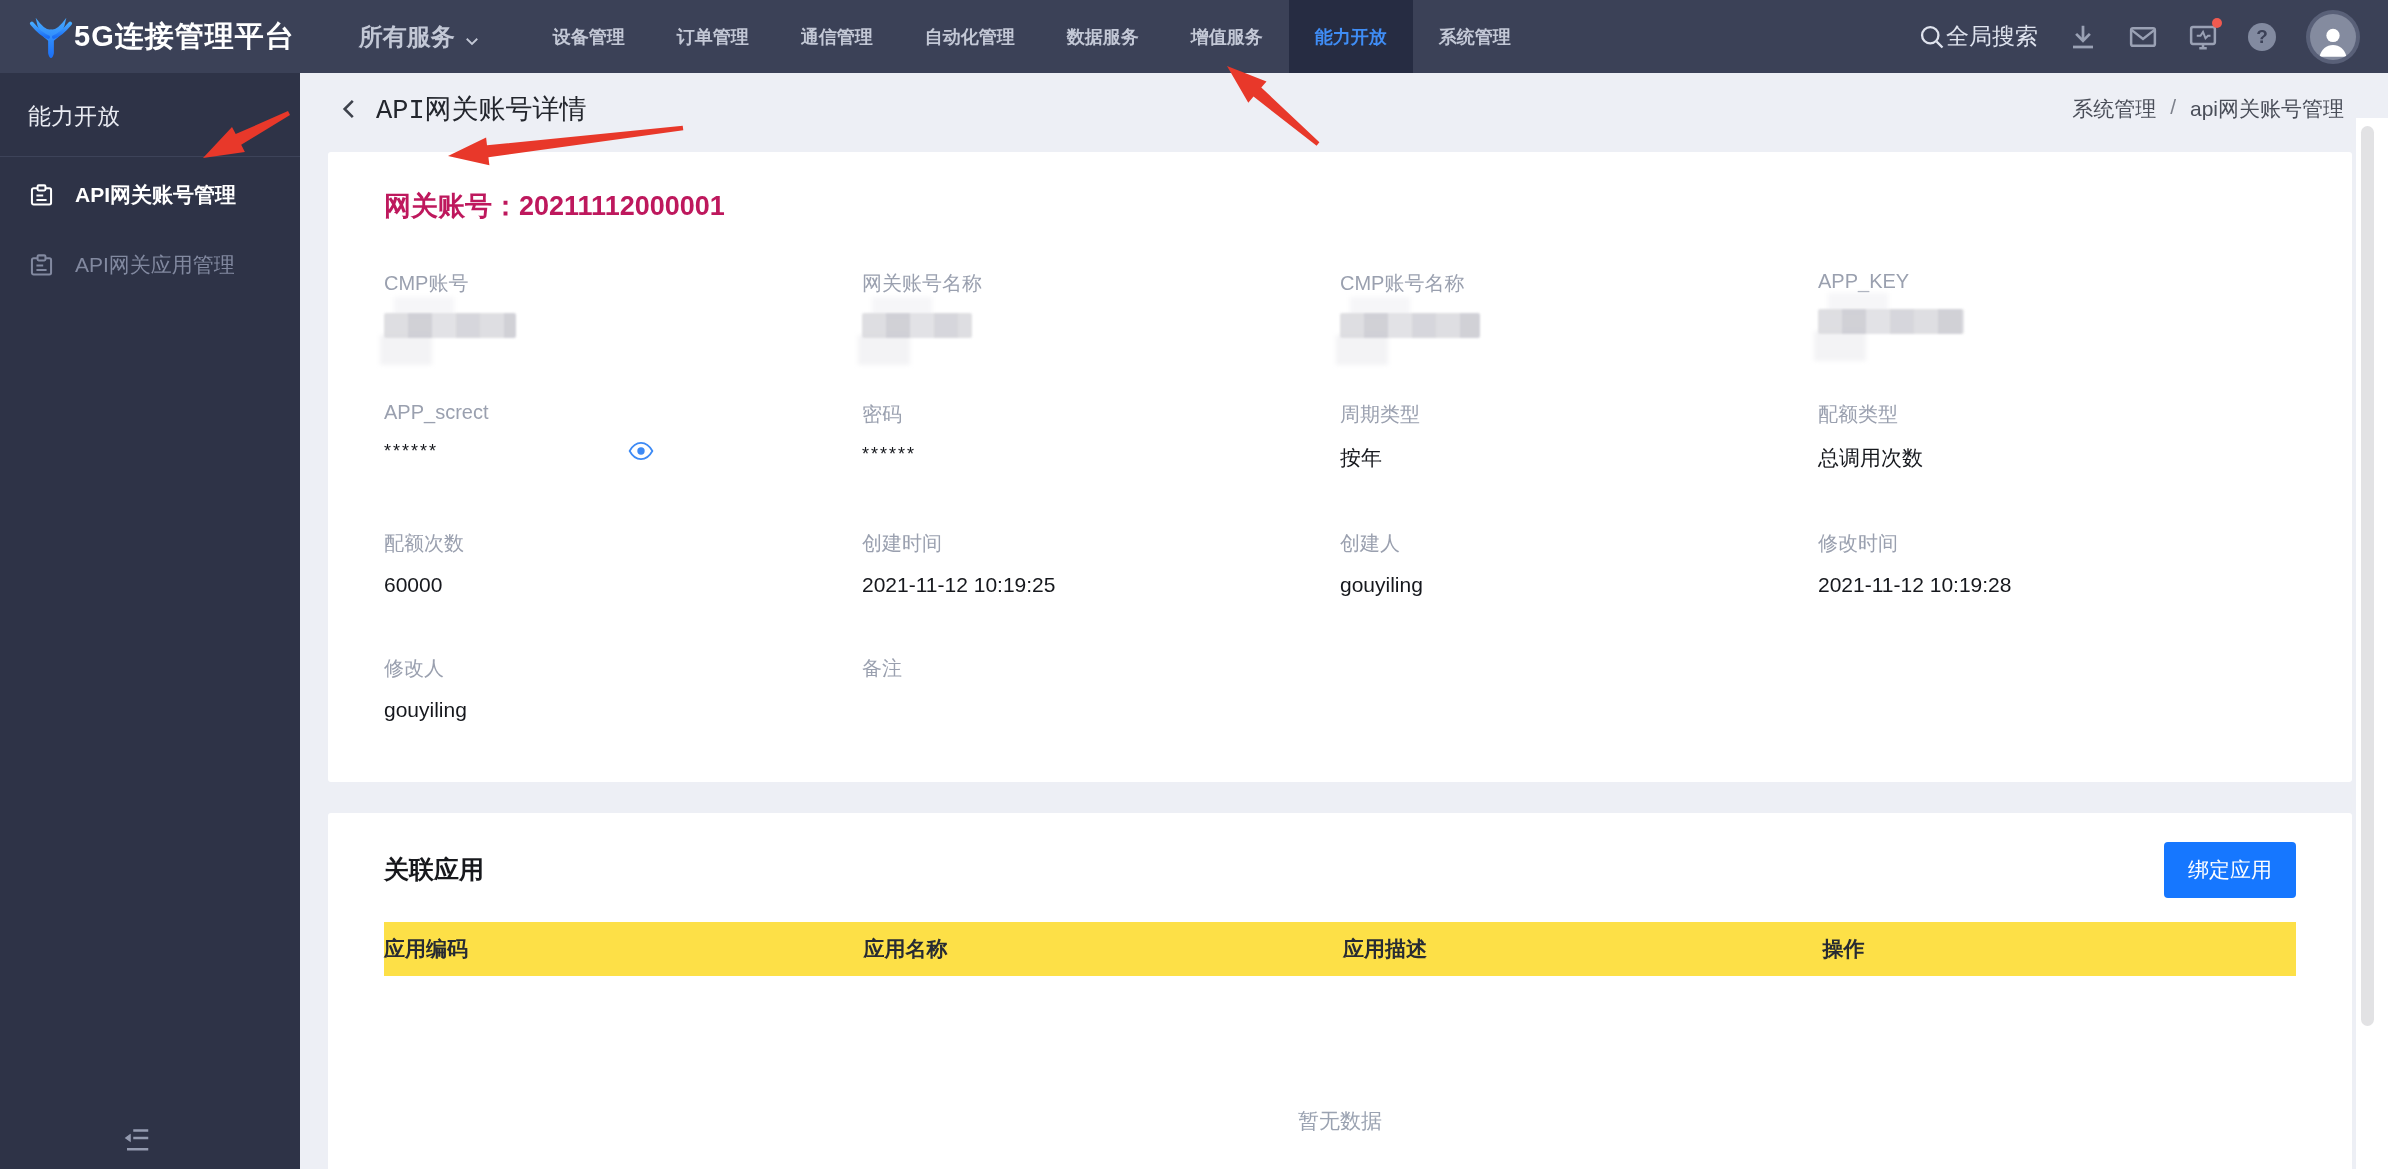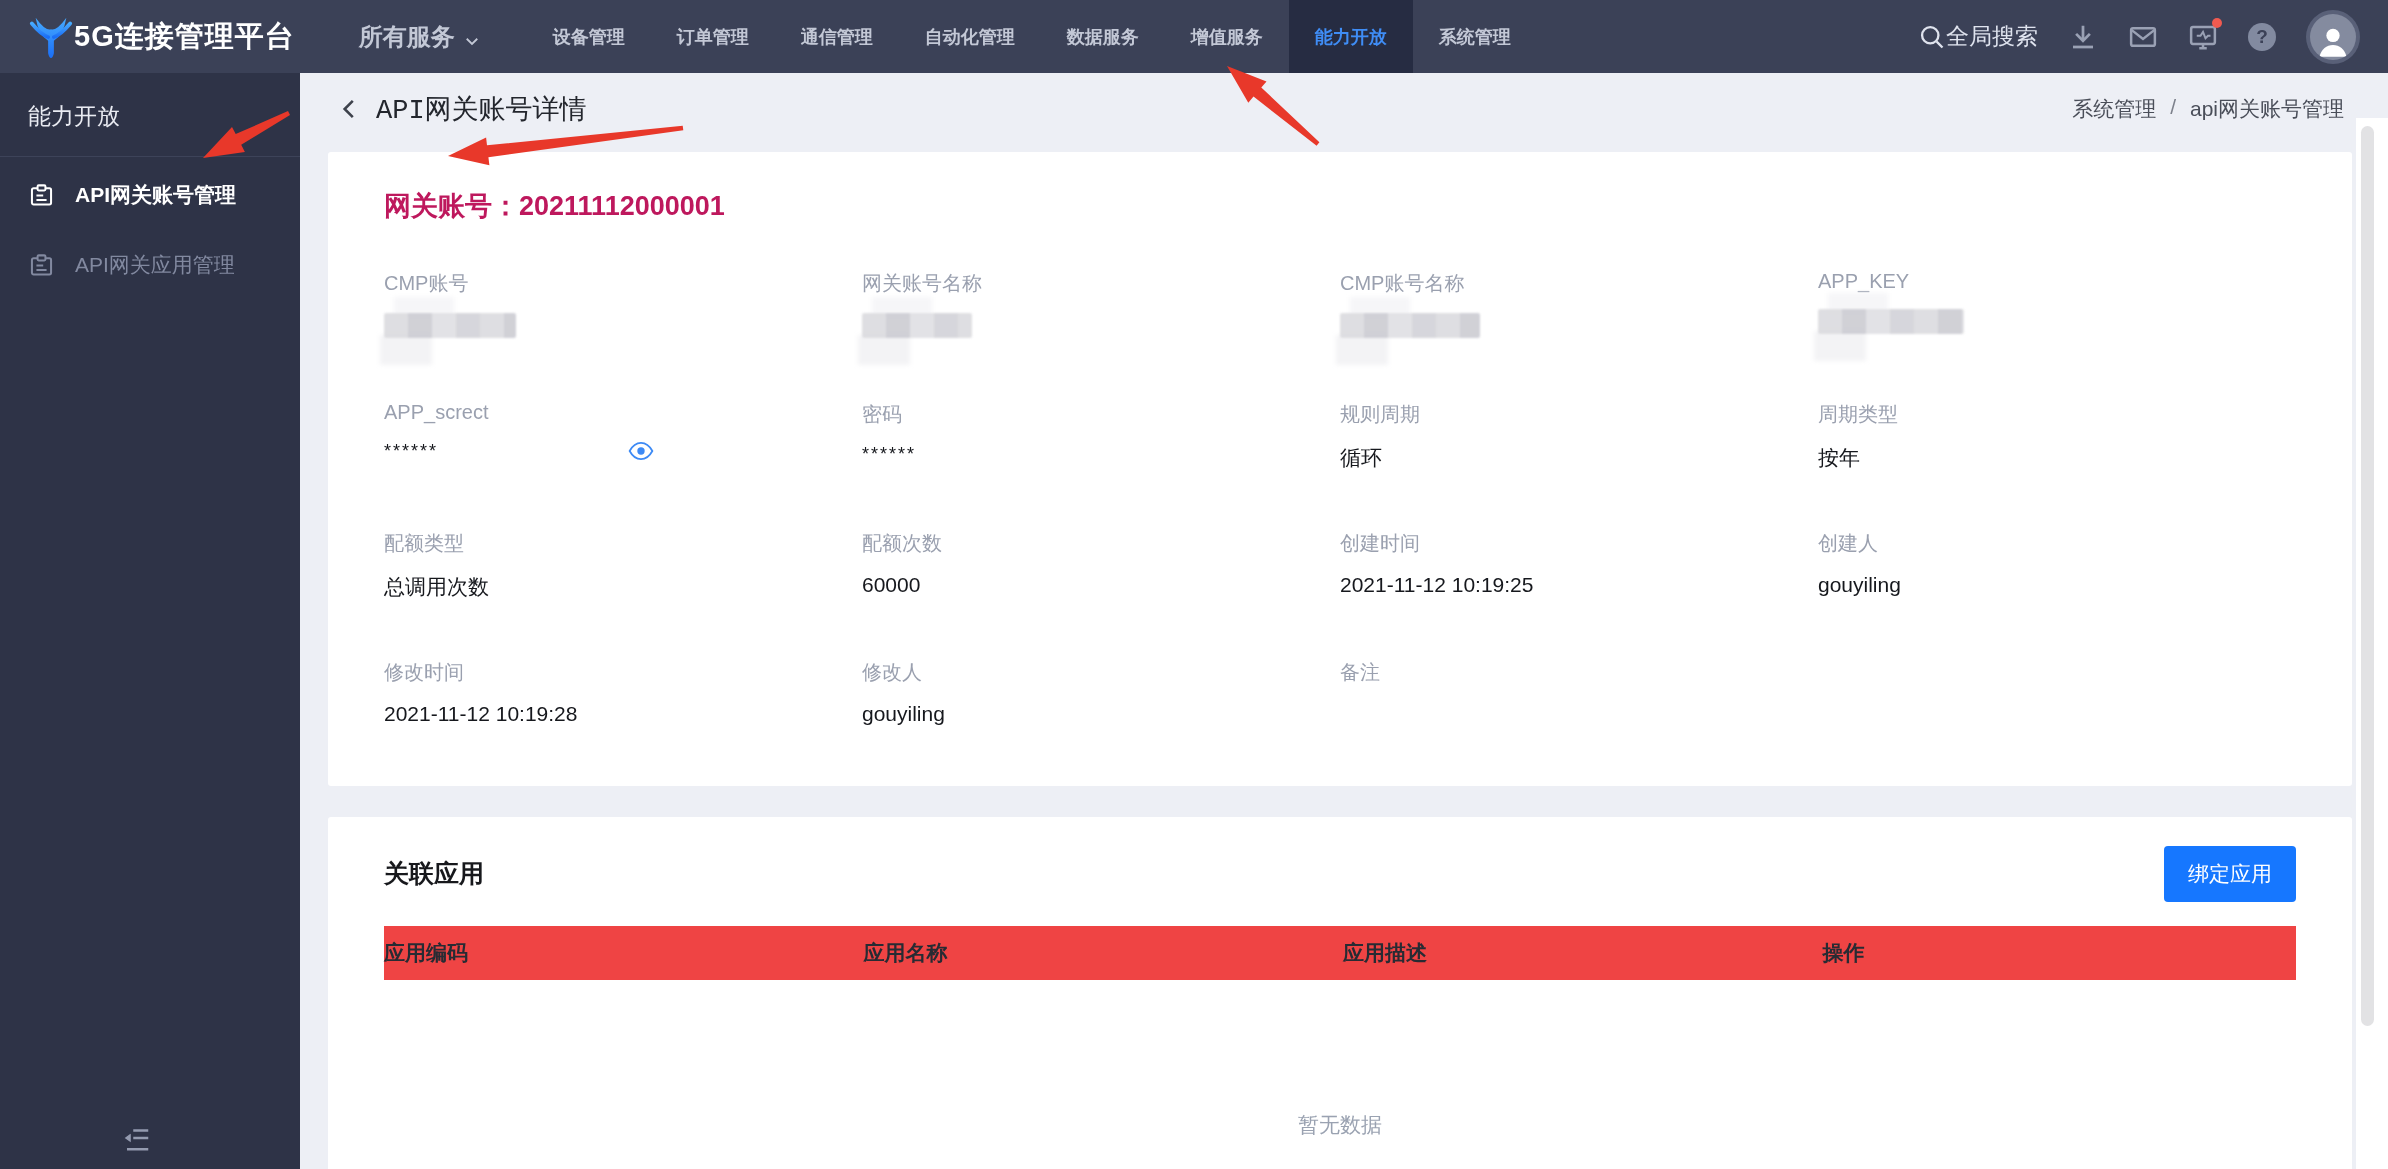--- a/index.html
+++ b/index.html
@@ -80,21 +80,21 @@
   .redact .r-top { position:absolute; top:-16px; left:10px; width:60px; height:18px; background:#f6f6f8; filter:blur(2px); }
   
   .card-apps { margin-top:31px; height:440px; padding:28px 56px; overflow:hidden; }
   .apps-head { display:flex; align-items:center; justify-content:space-between; }
   .apps-title { font-size:25px; font-weight:700; color:#17181c; margin:12px 0; }
   .bind-btn {
     background:#1677ff; color:#fff; border:none; border-radius:4px;
     font-size:21px; padding:14px 24px; cursor:pointer; font-family:inherit;
   }
   .thead {
-    margin-top:24px; height:54px; background:#ef4444;
+    margin-top:24px; height:54px; background:#fde047;
     display:grid; grid-template-columns:repeat(4,1fr); align-items:center;
     font-size:21px; color:#272b33; font-weight:700;gap:6px;
   }
   .empty-state { height:290px; display:flex; align-items:center; justify-content:center; color:#9aa2b1; font-size:21px; }
   
   .scroll-track { position:absolute; top:118px; right:0; bottom:0; width:32px; background:#ffffff; z-index:8; }
   .scroll-thumb { position:absolute; top:8px; left:5px; width:13px; height:900px; border-radius:7px; background:#e2e2e4; cursor:pointer; }
   
   .overlay { position:absolute; inset:0; width:2388px; height:1169px; pointer-events:none; z-index:50; }
 </style>
@@ -291,24 +291,20 @@
                 <circle cx="12" cy="9" r="3.4" fill="currentColor" stroke="none"></circle>
               </svg>
           </span>
         </div>
       </div>
       <div class="field">
         <div class="lbl">密码</div>
         <div class="masked">******</div>
       </div>
       <div class="field">
-        <div class="lbl">规则周期</div>
-        <div class="val">循环</div>
-      </div>
-      <div class="field">
         <div class="lbl">周期类型</div>
         <div class="val">按年</div>
       </div>
 
       <div class="field">
         <div class="lbl">配额类型</div>
         <div class="val">总调用次数</div>
       </div>
       <div class="field">
         <div class="lbl">配额次数</div>

